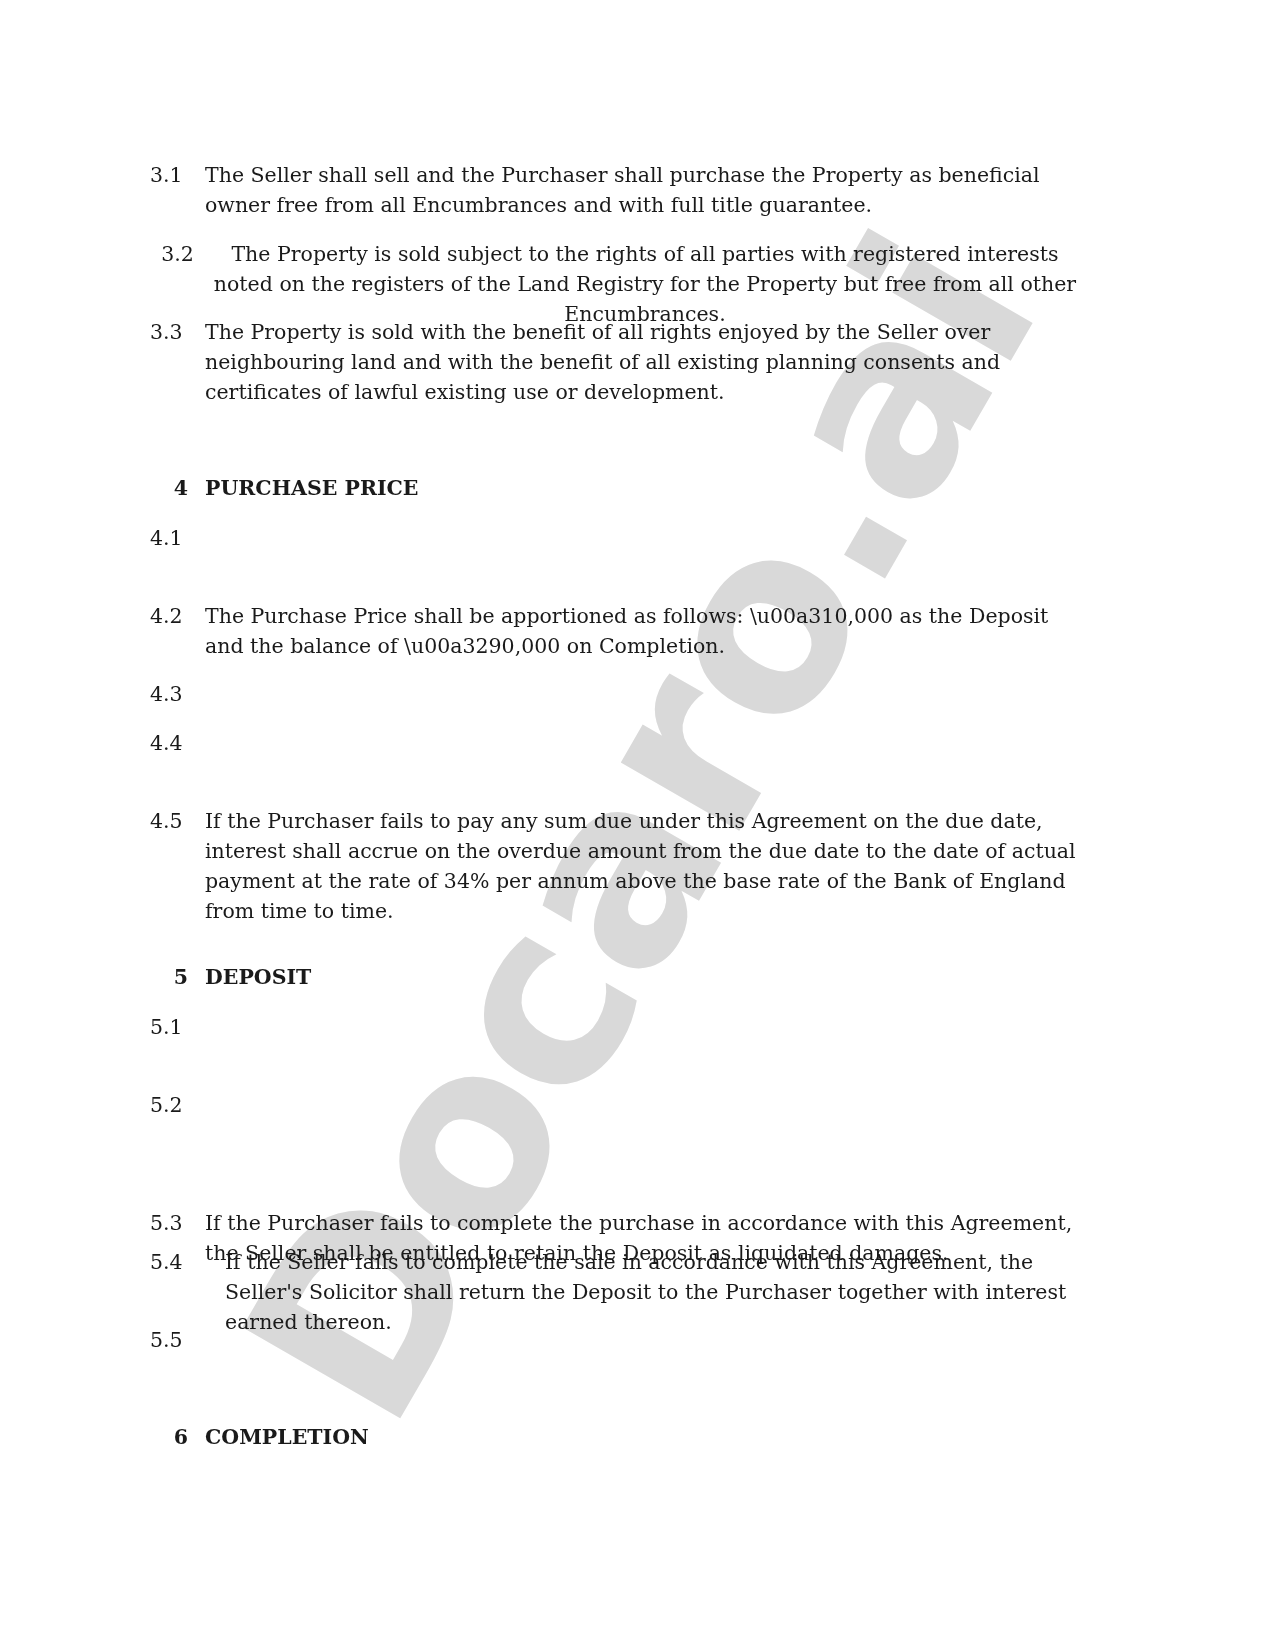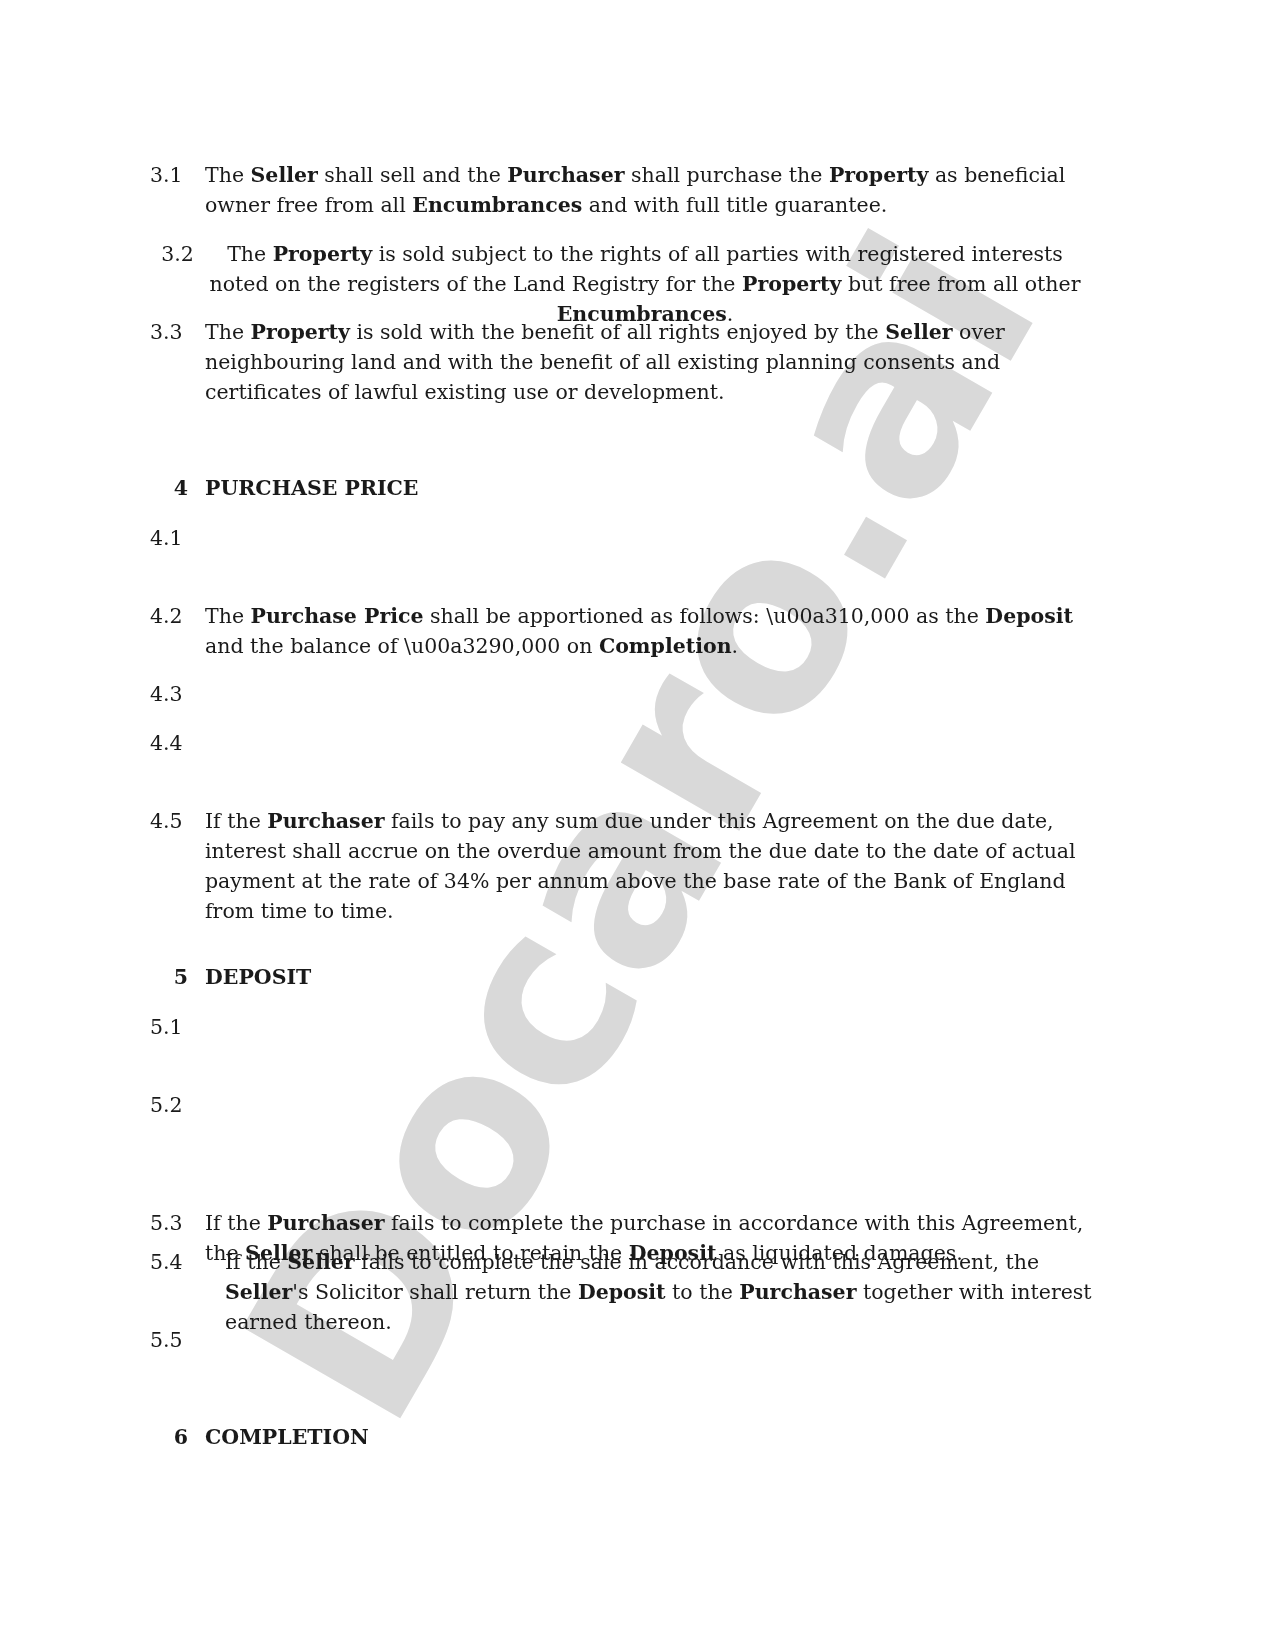--- a/index.html
+++ b/index.html
@@ -15,21 +15,21 @@
       font-family: "DejaVu Sans", "Liberation Sans", sans-serif;
       font-weight: bold; font-size: 250px; letter-spacing: -4px;
       color: #d9d9d9; white-space: nowrap; z-index: 0; pointer-events: none;
     }
     .content { position: absolute; left: 0; top: 0; width: 100%; z-index: 1; }
     .clause { position: absolute; left: 150px; width: 980px; display: flex; }
     .clause .num { width: 55px; flex: 0 0 55px; line-height: 30px; }
     .clause .text { width: 880px; line-height: 30px; }
     .heading { position: absolute; left: 150px; display: flex; font-weight: bold; line-height: 30px; }
     .heading .num { width: 38px; text-align: right; padding-right: 17px; }
-    b { font-weight: bold; }
+    b { font-weight: normal; }
   </style>
 </head>
 <body>
 
 <div class="page">
   <div class="watermark">Docaro.ai</div>
   <div class="content" id="content">
       <div class="clause" style="top: 160px;">
         <div class="num">3.1</div>
         <div class="text"><span>The </span><b>Seller</b><span> shall sell and the </span><b>Purchaser</b><span> shall purchase the </span><b>Property</b><span> as beneficial owner free from all </span><b>Encumbrances</b><span> and with full title guarantee.</span></div>

